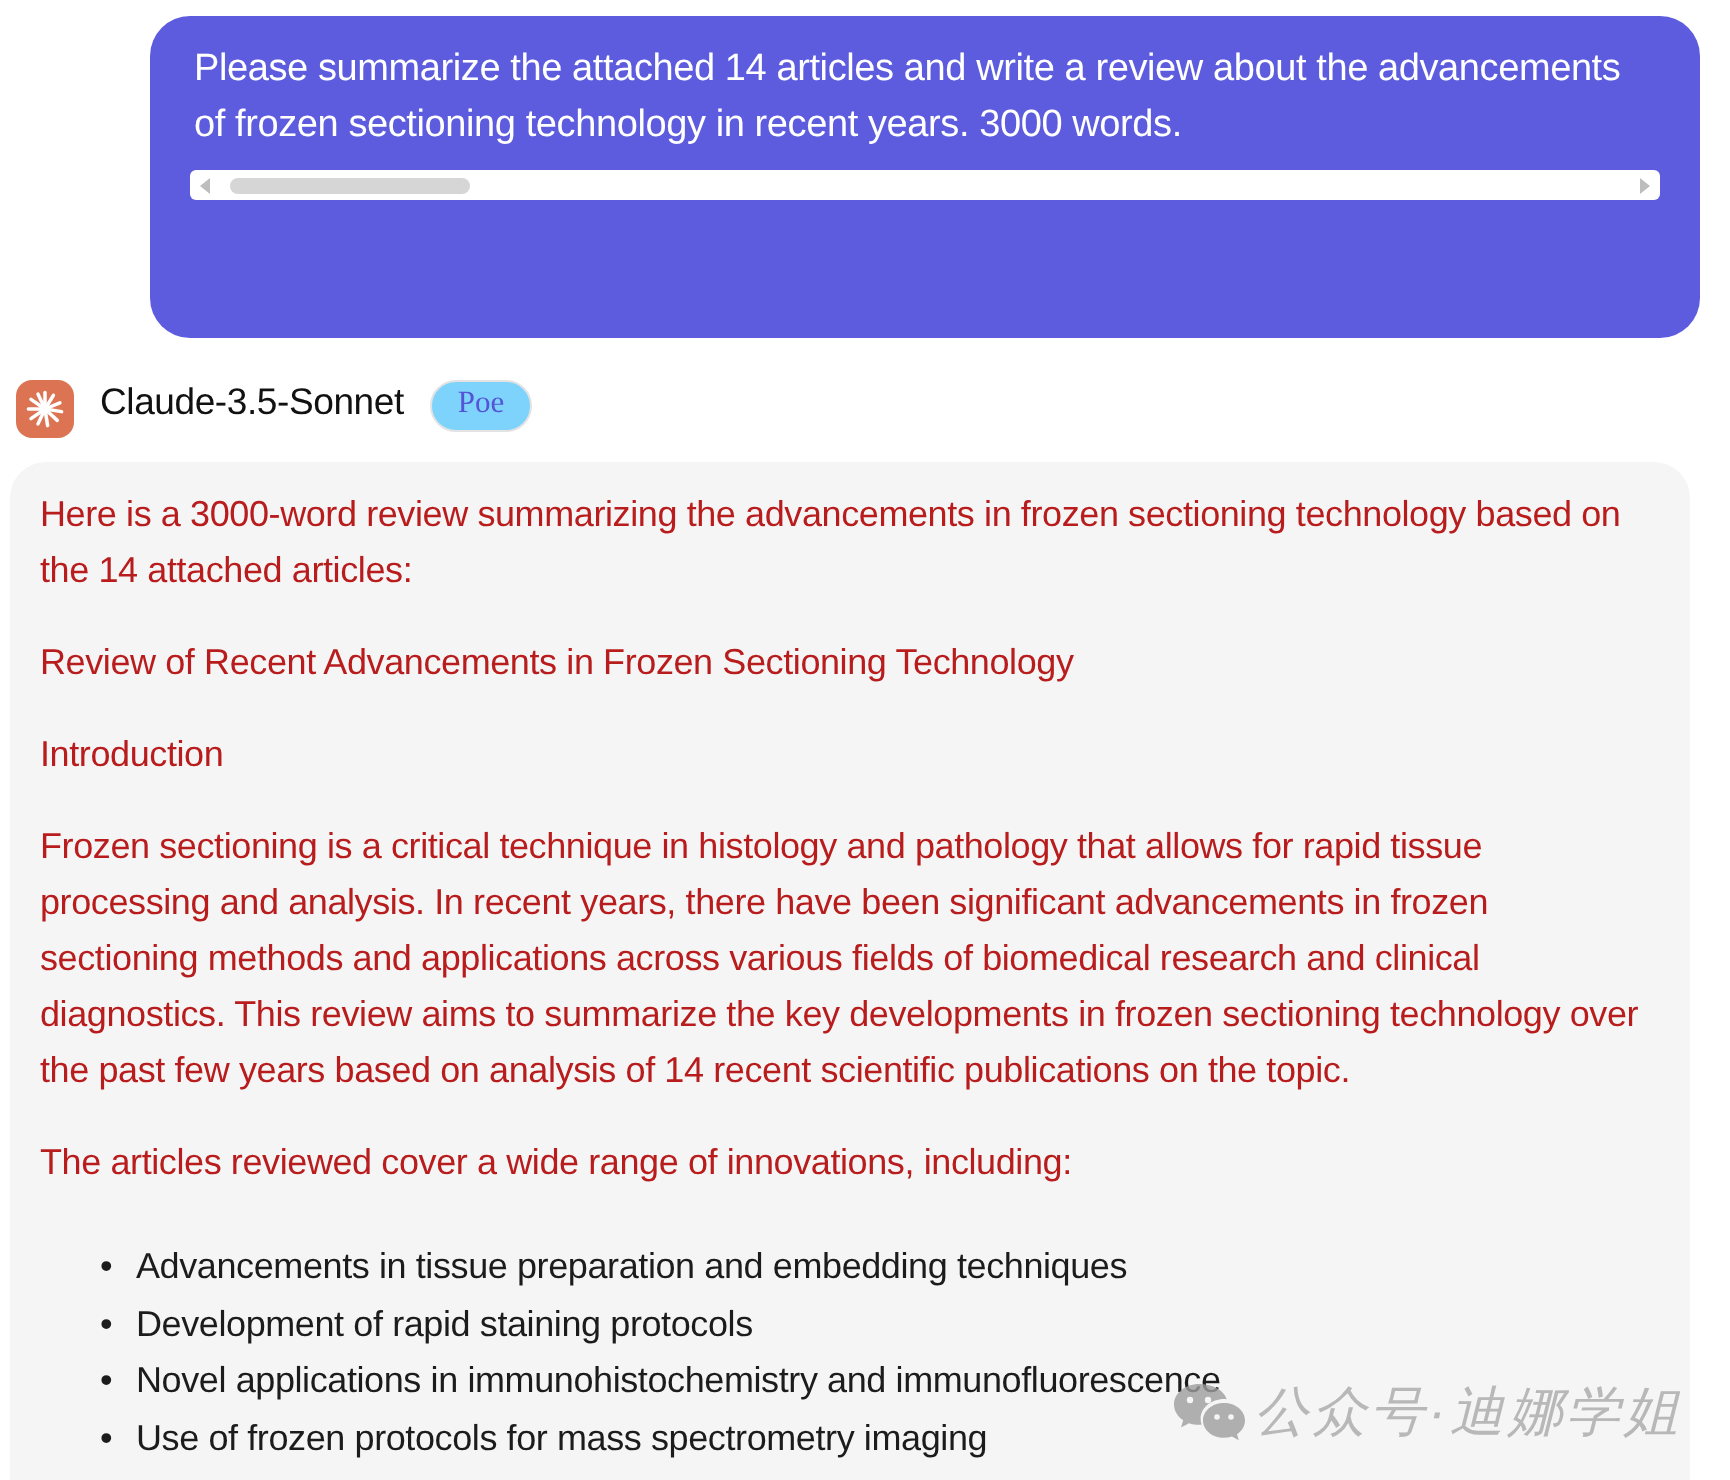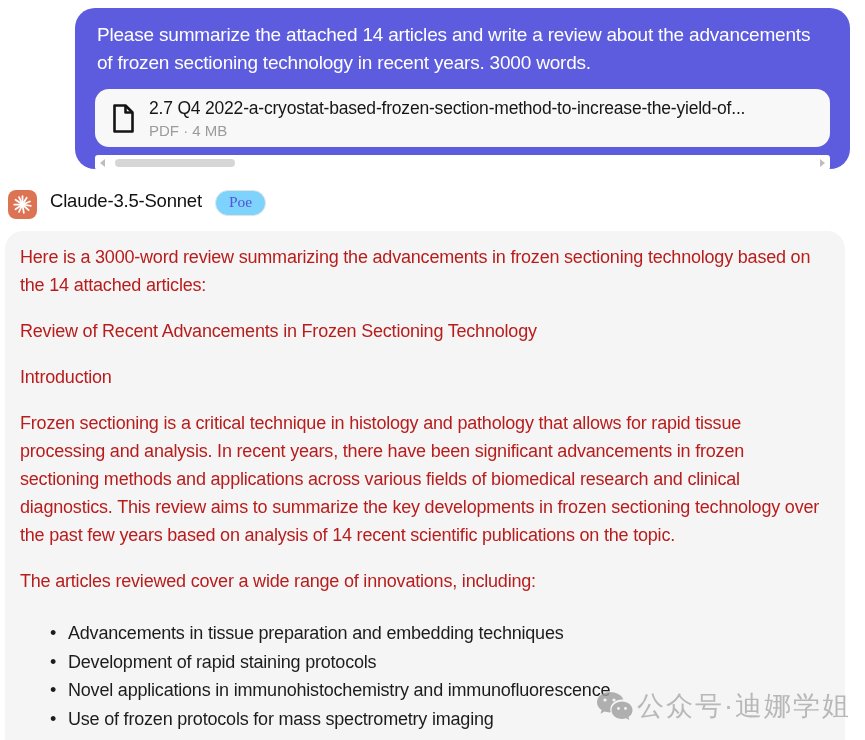--- a/index.html
+++ b/index.html
@@ -143,49 +143,38 @@
   .response li::before {
     content: "\2022";
     position: absolute;
     left: 0; top: 0;
     color: #1c1c1c;
   }
 
   
   .watermark {
     position: absolute;
-    right: 14px; top: 688px;
+    right: 24px; top: 688px;
     display: flex;
     align-items: center;
     gap: 4px;
     color: #a9a9a9;
     opacity: 0.8;
     font-size: 27px;
     letter-spacing: 2px;
     pointer-events: none;
+    font-style: italic;
   }
 </style>
 </head>
 <body>
 
 <div class="user-bubble">
   <div class="user-text">Please summarize the attached 14 articles and write a review about the advancements of frozen sectioning technology in recent years. 3000 words.</div>
 
-  <div class="attach-card">
-    <span style="flex:0 0 auto; display:flex;">
-      <svg width="25" height="31" viewBox="0 0 25 31">
-        <path d="M3.5 2.5 h11 l7 7 v19 h-18 z" fill="none" stroke="#141414" stroke-width="2.6" stroke-linejoin="round"></path>
-        <path d="M14.5 2.5 v7 h7" fill="none" stroke="#141414" stroke-width="2.6" stroke-linejoin="round"></path>
-      </svg>
-    </span>
-    <div class="attach-texts">
-      <div class="attach-name">2.7 Q4 2022-a-cryostat-based-frozen-section-method-to-increase-the-yield-of...</div>
-      <div class="attach-meta">PDF · 4 MB</div>
-    </div>
-  </div>
 
   <div class="hscrollbar">
     <span class="hs-arrow left"></span>
     <span class="hs-thumb"></span>
     <span class="hs-arrow right"></span>
   </div>
 </div>
 
 <div class="bot-row">
   <span class="bot-avatar">

